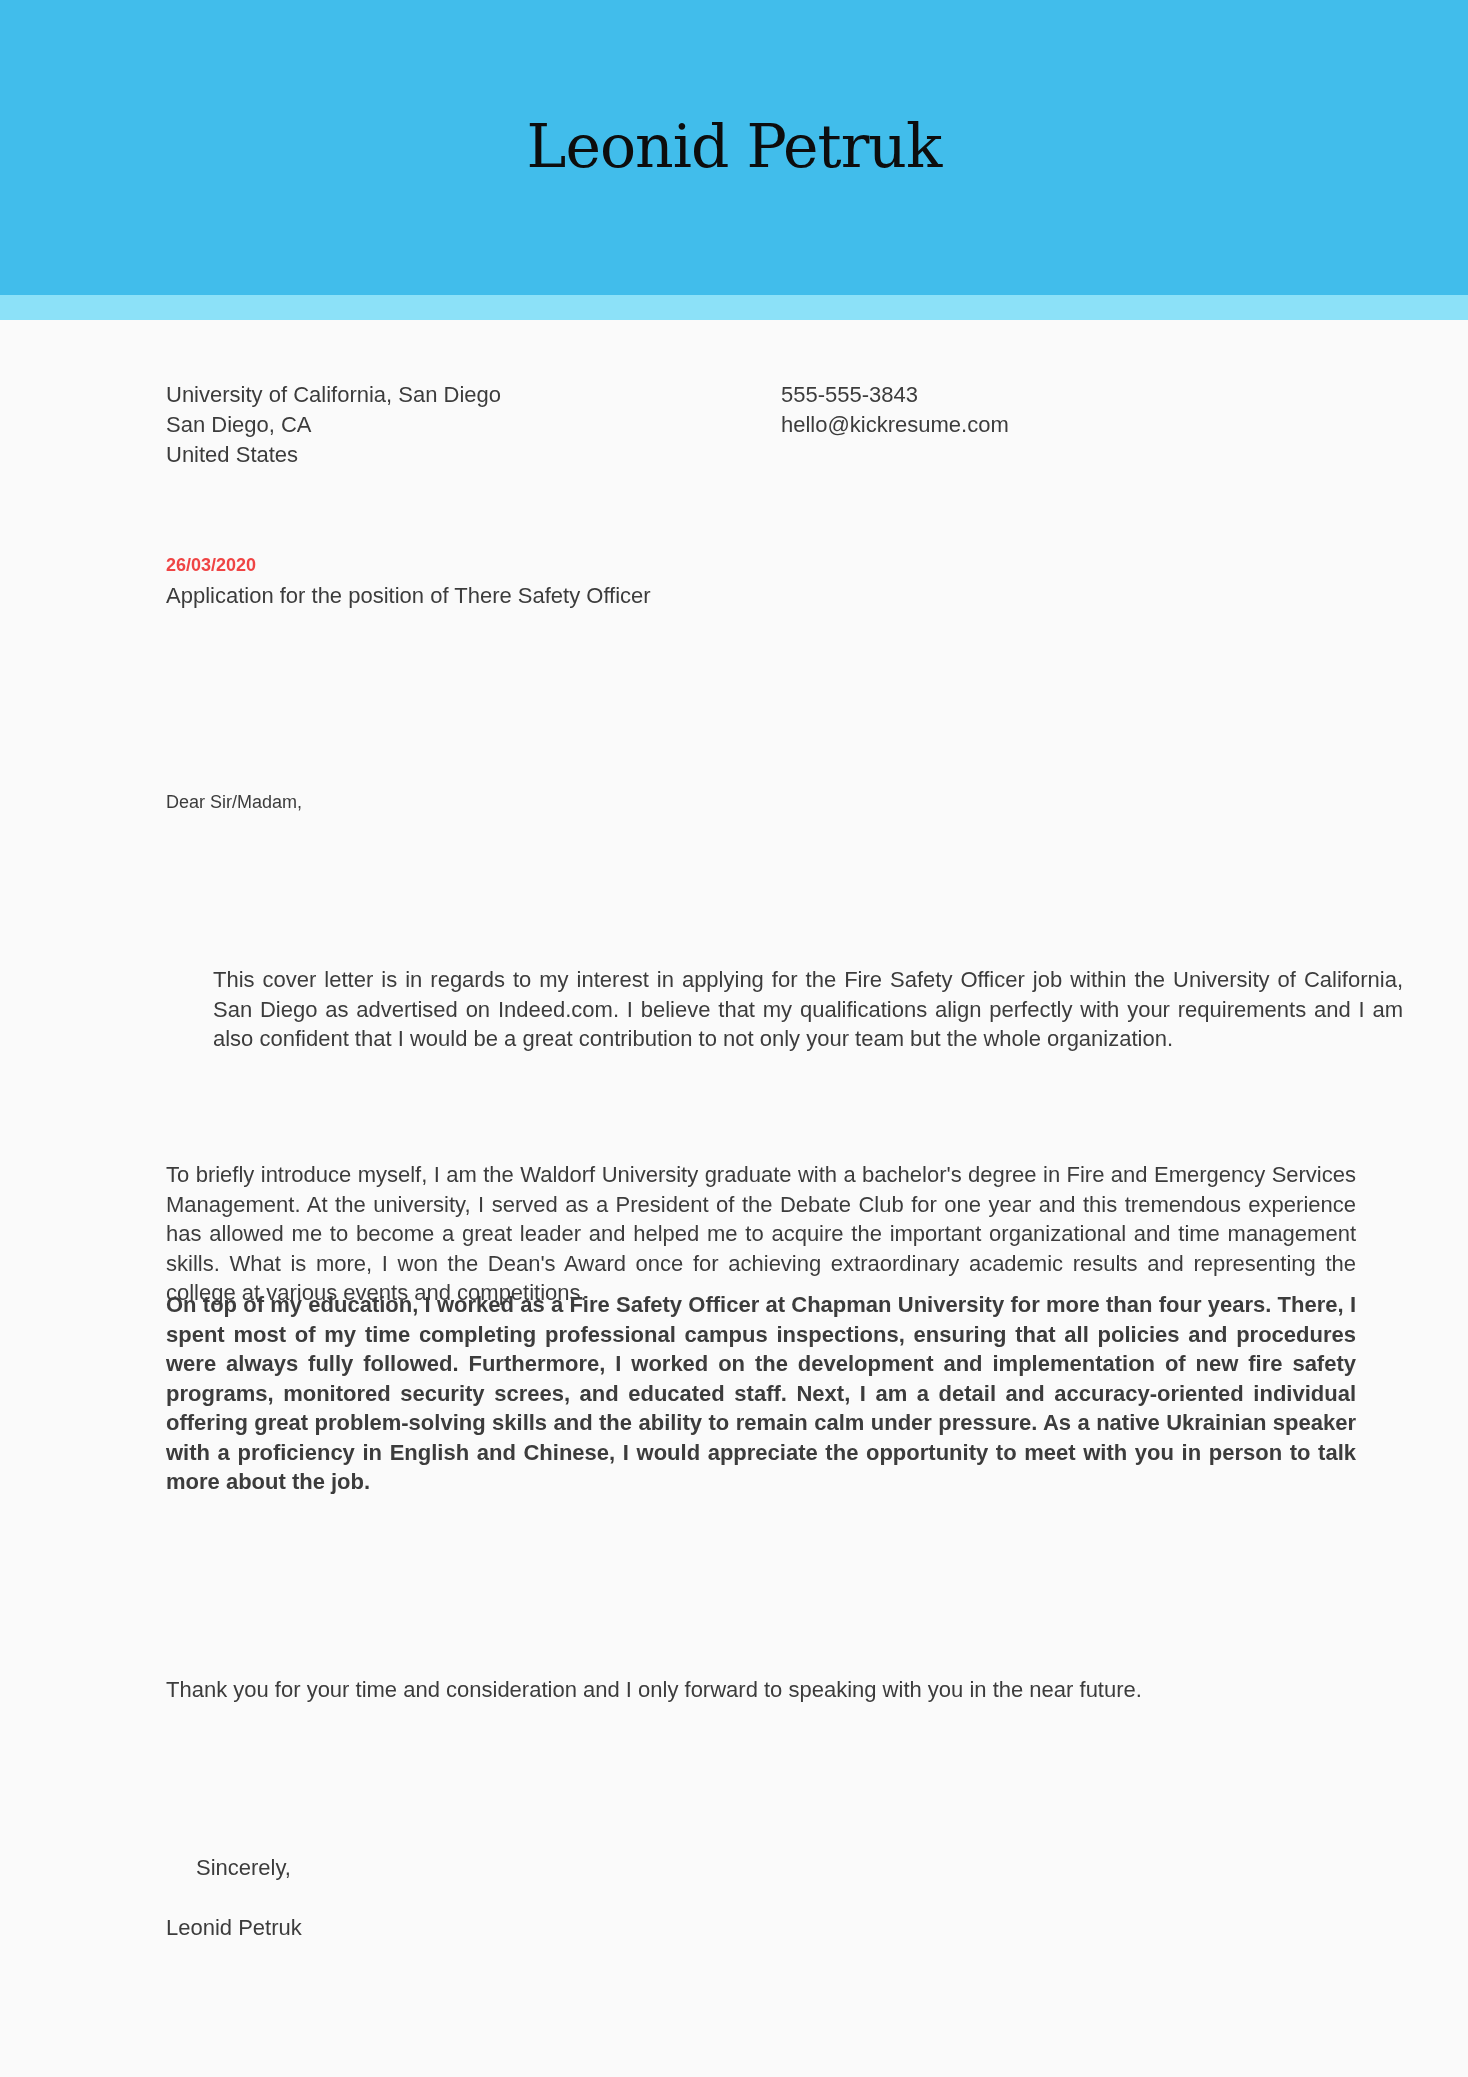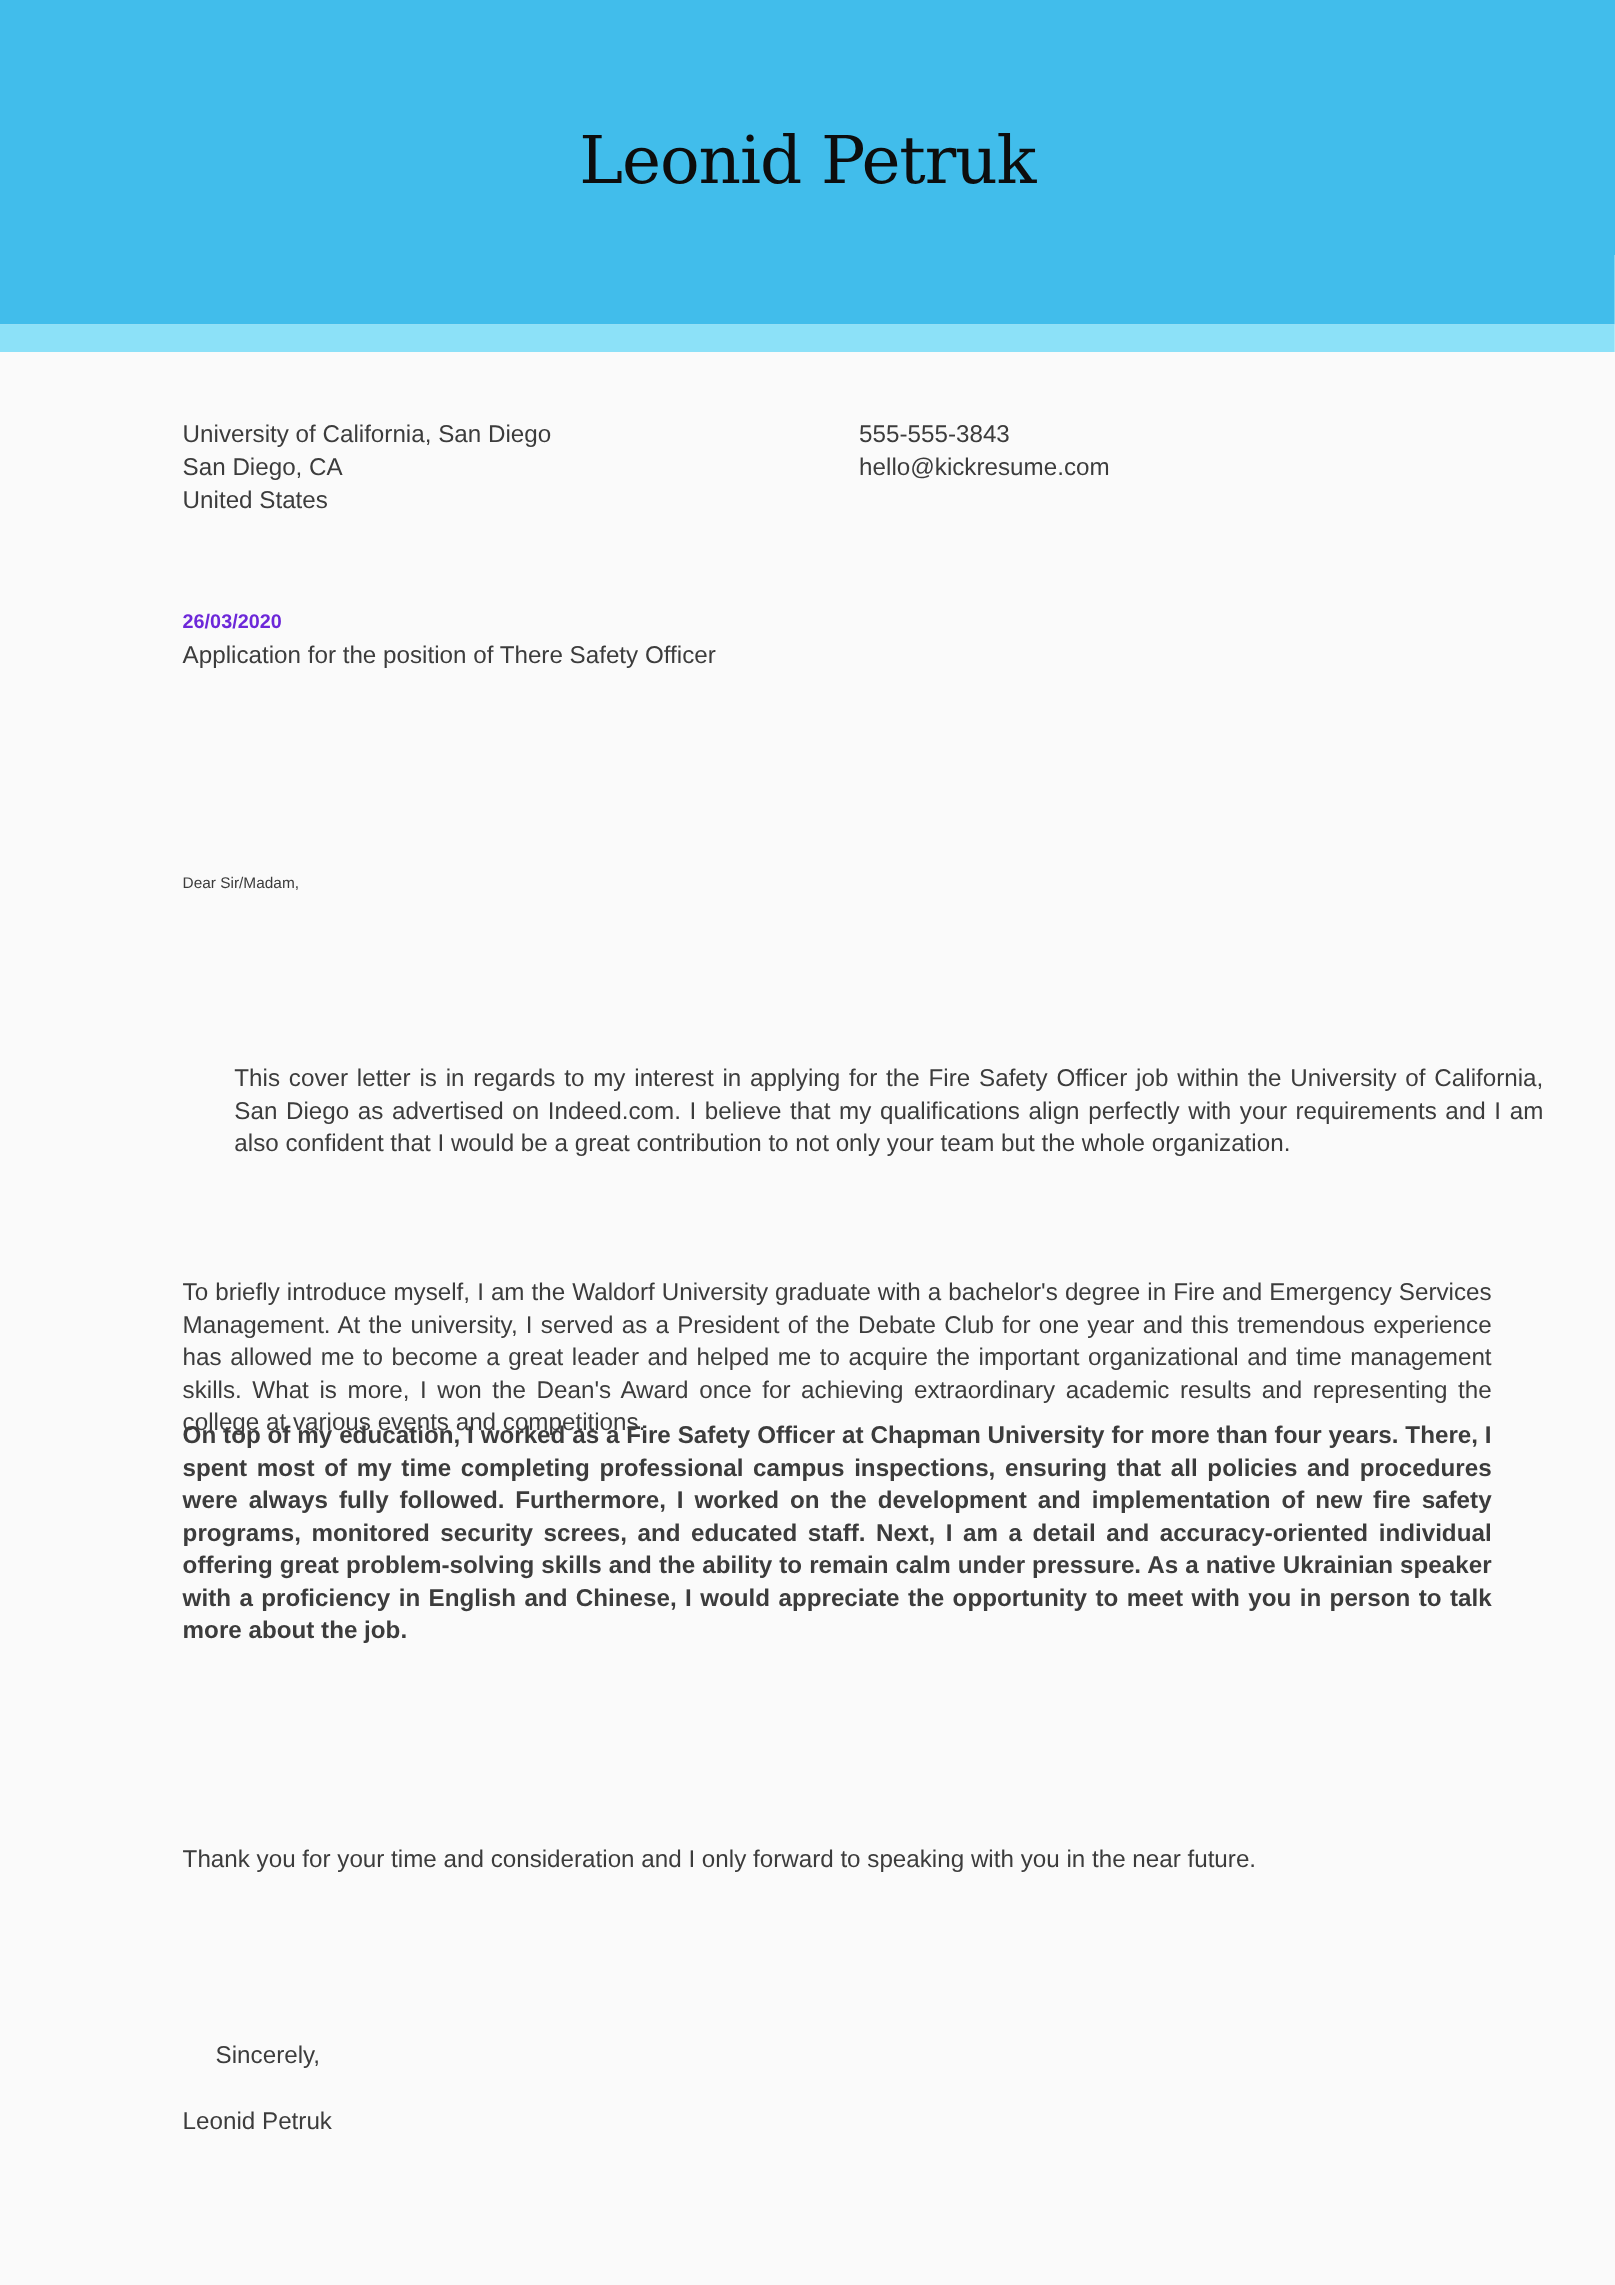--- a/index.html
+++ b/index.html
@@ -50,32 +50,32 @@
       color: #3c3c3c;
     }
     .block div { white-space: nowrap; }
     .contact { left: 781px; }
     .date {
       position: absolute;
       left: 166px; top: 553px;
       font-size: 18px;
       line-height: 24px;
       font-weight: bold;
-      color: #6d28d9;
+      color: #ef4444;
     }
     .subject {
       position: absolute;
       left: 166px; top: 581px;
       font-size: 22px;
       line-height: 30px;
     }
     .salutation {
       position: absolute;
       left: 166px; top: 787px;
-      font-size: 14px;
+      font-size: 18px;
       line-height: 30px;
     }
     .body-text {
       position: absolute;
       left: 166px;
       width: 1190px;
       font-size: 22px;
       line-height: 29.5px;
       text-align: justify;
       margin: 0;

